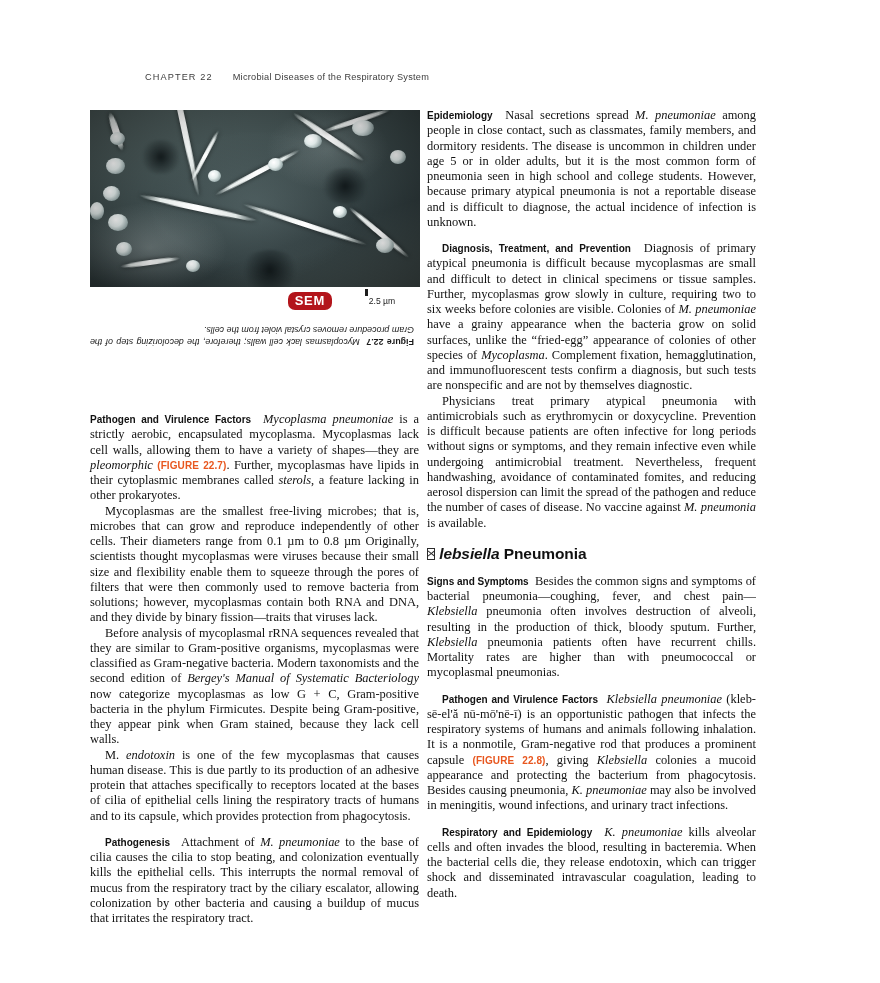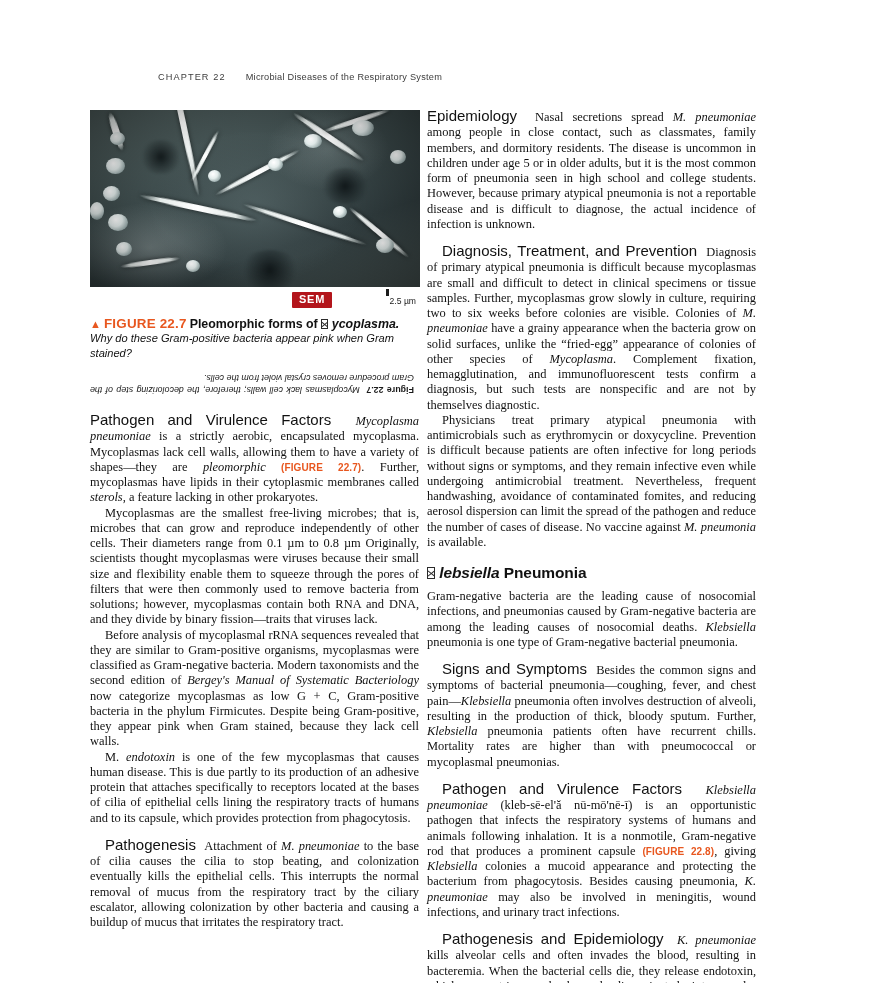--- a/index.html
+++ b/index.html
@@ -20,21 +20,21 @@
     position: absolute;
     left: 0; top: 0;
     width: 880px;
     height: 983px;
     background: #ffffff;
   }
 
   
   .running-head {
     position: absolute;
-    left: 158px;
+    left: 145px;
     top: 72px;
     font-family: "Liberation Sans", sans-serif;
     font-size: 9.2px;
     color: #3c3c3c;
     letter-spacing: .6px;
     white-space: nowrap;
     text-align: center;
   }
   .running-head .chap-num {
     letter-spacing: 1.1px;
@@ -59,22 +59,22 @@
     font-size: 12.45px;
     line-height: 15.25px;
     text-align: justify;
     text-indent: 0;
     hyphens: manual;
   }
   p.body + p.body { text-indent: 15px; }
   p.body.nospace { text-indent: 0; }
   .runin {
     font-family: "Liberation Sans", sans-serif;
-    font-weight: normal;
-    font-size: 15px;
+    font-weight: bold;
+    font-size: 10px;
   }
   i, .ital { }
   .figref {
     font-family: "Liberation Sans", sans-serif;
     font-weight: bold;
     font-size: 10px;
     color: #e8571f;
     letter-spacing: .1px;
   }
   .tofu {
@@ -162,33 +162,33 @@
     height: 22px;
     margin-top: 3px;
   }
   .sem-badge {
     position: absolute;
     right: 88px;
     top: 2px;
     background: #b3151b;
     color: #ffffff;
     font-family: "Liberation Sans", sans-serif;
-    font-size: 11px;
+    font-size: 13px;
     font-weight: bold;
     letter-spacing: .7px;
     padding: 2px 7px 3px 7px;
-    border-radius: 1px;
+    border-radius: 7px;
     line-height: 1;
   }
   .scalebar {
     position: absolute;
     right: 4px;
     top: 0px;
     width: 72px;
-    text-align: right;
+    text-align: center;
   }
   .scalebar .rule {
     position: relative;
     height: 7px;
     border-top: 1.3px solid #1c1c1c;
     margin: 2px 2px 0 2px;
   }
   .scalebar .rule::before,
   .scalebar .rule::after {
     content: "";
@@ -299,44 +299,37 @@
     </div>
 
     <div class="fig-meta">
       <span class="sem-badge">SEM</span>
       <span class="scalebar">
         <span class="rule"></span>
         <span class="lbl">2.5 µm</span>
       </span>
     </div>
 
-    <div class="fig-caption">
-      <span class="tri">▲</span>
-      <span class="fignum">FIGURE 22.7</span>
-      <span class="captitle"><span>Pleomorphic forms of </span><span class="tofu"></span>&nbsp;<span class="genus">ycoplasma.</span></span>
-      <span class="capq">Why do these Gram-positive bacteria appear pink when Gram stained?</span>
-    </div>
 
     <div class="fig-answer">
       <span class="anum">Figure 22.7</span>&nbsp;&nbsp;<span>Mycoplasmas lack cell walls; therefore, the decolorizing step of the Gram procedure removes crystal violet from the cells.</span>
     </div>
   </div>
 
   <div class="col col-left" id="left-col" style="top:412px;">
       <p class="body nospace"><span class="runin">Pathogen and Virulence Factors</span>&nbsp;&nbsp;<i>Mycoplasma pneumoniae</i> is a strictly aerobic, encapsulated mycoplasma. Mycoplasmas lack cell walls, allowing them to have a variety of shapes—they are <i>pleomorphic</i> <span class="figref">(FIGURE 22.7)</span>. Further, mycoplasmas have lipids in their cytoplasmic membranes called <i>sterols</i>, a feature lacking in other prokaryotes.</p>
       <p class="body">Mycoplasmas are the smallest free-living microbes; that is, microbes that can grow and reproduce independently of other cells. Their diameters range from 0.1 µm to 0.8 µm Originally, scientists thought mycoplasmas were viruses because their small size and flexibility enable them to squeeze through the pores of filters that were then commonly used to remove bacteria from solutions; however, mycoplasmas contain both RNA and DNA, and they divide by binary fission—traits that viruses lack.</p>
       <p class="body">Before analysis of mycoplasmal rRNA sequences revealed that they are similar to Gram-positive organisms, mycoplasmas were classified as Gram-negative bacteria. Modern taxonomists and the second edition of <i>Bergey's Manual of Systematic Bacteriology</i> now categorize mycoplasmas as low G + C, Gram-positive bacteria in the phylum Firmicutes. Despite being Gram-positive, they appear pink when Gram stained, because they lack cell walls.</p>
       <p class="body">M. <i>endotoxin</i> is one of the few mycoplasmas that causes human disease. This is due partly to its production of an adhesive protein that attaches specifically to receptors located at the bases of cilia of epithelial cells lining the respiratory tracts of humans and to its capsule, which provides protection from phagocytosis.</p>
       <p class="body nospace" style="margin-top: 11px;"><span class="runin">Pathogenesis</span>&nbsp;&nbsp;Attachment of <i>M. pneumoniae</i> to the base of cilia causes the cilia to stop beating, and colonization eventually kills the epithelial cells. This interrupts the normal removal of mucus from the respiratory tract by the ciliary escalator, allowing colonization by other bacteria and causing a buildup of mucus that irritates the respiratory tract.</p>
     </div>
 
   <div class="col col-right" id="right-col">
       <p class="body nospace"><span class="runin">Epidemiology</span>&nbsp;&nbsp;Nasal secretions spread <i>M. pneumoniae</i> among people in close contact, such as classmates, family members, and dormitory residents. The disease is uncommon in children under age 5 or in older adults, but it is the most common form of pneumonia seen in high school and college students. However, because primary atypical pneumonia is not a reportable disease and is difficult to diagnose, the actual incidence of infection is unknown.</p>
       <p class="body nospace" style="margin-top: 11px;"><span class="runin">Diagnosis, Treatment, and Prevention</span>&nbsp;&nbsp;Diagnosis of primary atypical pneumonia is difficult because mycoplasmas are small and difficult to detect in clinical specimens or tissue samples. Further, mycoplasmas grow slowly in culture, requiring two to six weeks before colonies are visible. Colonies of <i>M. pneumoniae</i> have a grainy appearance when the bacteria grow on solid surfaces, unlike the “fried-egg” appearance of colonies of other species of <i>Mycoplasma</i>. Complement fixation, hemagglutination, and immunofluorescent tests confirm a diagnosis, but such tests are nonspecific and are not by themselves diagnostic.</p>
       <p class="body">Physicians treat primary atypical pneumonia with antimicrobials such as erythromycin or doxycycline. Prevention is difficult because patients are often infective for long periods without signs or symptoms, and they remain infective even while undergoing antimicrobial treatment. Nevertheless, frequent handwashing, avoidance of contaminated fomites, and reducing aerosol dispersion can limit the spread of the pathogen and reduce the number of cases of disease. No vaccine against <i>M. pneumonia</i> is available.</p>
       <h2 class="sec-head" style="margin-top: 14px;"><span class="tofu"></span>&nbsp;<span class="genus">lebsiella</span> <span>Pneumonia</span></h2>
-      <p class="body nospace">Gram-negative bacteria are the leading cause of nosocomial infections, and pneumonias caused by Gram-negative bacteria are among the leading causes of nosocomial deaths. <i>Klebsiella</i> pneumonia is one type of Gram-negative bacterial pneumonia.</p>
       <p class="body nospace" style="margin-top: 11px;"><span class="runin">Signs and Symptoms</span>&nbsp;&nbsp;Besides the common signs and symptoms of bacterial pneumonia—coughing, fever, and chest pain—<i>Klebsiella</i> pneumonia often involves destruction of alveoli, resulting in the production of thick, bloody sputum. Further, <i>Klebsiella</i> pneumonia patients often have recurrent chills. Mortality rates are higher than with pneumococcal or mycoplasmal pneumonias.</p>
       <p class="body nospace" style="margin-top: 11px;"><span class="runin">Pathogen and Virulence Factors</span>&nbsp;&nbsp;<i>Klebsiella pneumoniae</i> (kleb-sē-el'ă nū-mō'nē-ī) is an opportunistic pathogen that infects the respiratory systems of humans and animals following inhalation. It is a nonmotile, Gram-negative rod that produces a prominent capsule <span class="figref">(FIGURE 22.8)</span>, giving <i>Klebsiella</i> colonies a mucoid appearance and protecting the bacterium from phagocytosis. Besides causing pneumonia, <i>K. pneumoniae</i> may also be involved in meningitis, wound infections, and urinary tract infections.</p>
-      <p class="body nospace" style="margin-top: 11px;"><span class="runin">Pathogenesis and Epidemiology</span>&nbsp;&nbsp;<i>K. pneumoniae</i> kills alveolar cells and often invades the blood, resulting in bacteremia. When the bacterial cells die, they release endotoxin, which can trigger shock and disseminated intravascular coagulation, leading to death.</p>
+      <p class="body nospace" style="margin-top: 11px;"><span class="runin">Respiratory and Epidemiology</span>&nbsp;&nbsp;<i>K. pneumoniae</i> kills alveolar cells and often invades the blood, resulting in bacteremia. When the bacterial cells die, they release endotoxin, which can trigger shock and disseminated intravascular coagulation, leading to death.</p>
     </div>
 
 </div>
 
 </body></html>

